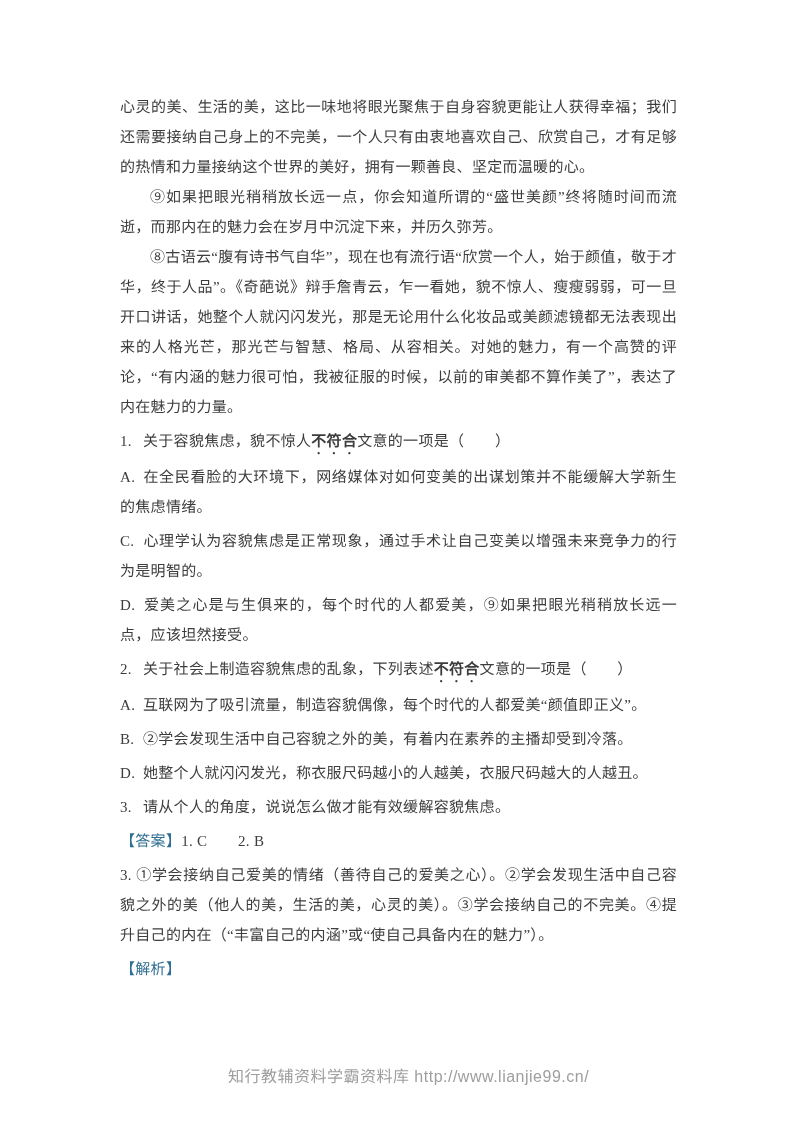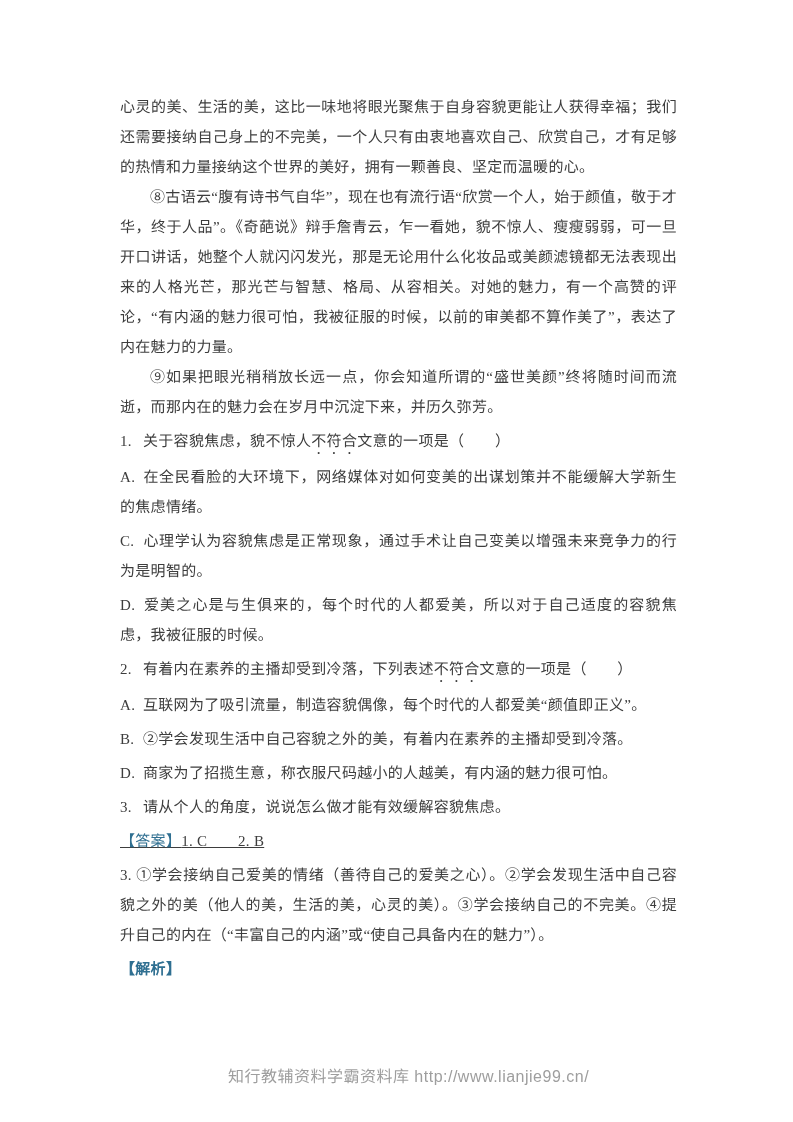--- a/index.html
+++ b/index.html
@@ -39,65 +39,64 @@
   }
   .prefix {
     display: inline-block;
     min-width: 23px;
   }
   .emph {
     -webkit-text-emphasis: filled dot;
     -webkit-text-emphasis-position: under left;
     text-emphasis: filled dot;
     text-emphasis-position: under left;
+    font-weight: bold;
   }
   .answer-line {
     margin-top: 8px;
-    text-decoration: underline;
   }
   .label-blue {
     color: #2f6f91;
   }
   .analysis-line {
     margin-top: 8px;
-    font-weight: bold;
   }
   .footer {
     position: absolute;
     left: 0;
     right: 16px;
     top: 1063px;
     text-align: center;
     font-family: "Liberation Sans", "DejaVu Sans", sans-serif;
     font-size: 16px;
     color: #9e9e9e;
     letter-spacing: 0.5px;
   }
 </style>
 </head>
 <body>
 
 <div class="page">
   <div class="content">
 
     <p class="body">心灵的美、生活的美，这比一味地将眼光聚焦于自身容貌更能让人获得幸福；我们还需要接纳自己身上的不完美，一个人只有由衷地喜欢自己、欣赏自己，才有足够的热情和力量接纳这个世界的美好，拥有一颗善良、坚定而温暖的心。</p>
+    <p class="body indent">⑨如果把眼光稍稍放长远一点，你会知道所谓的“盛世美颜”终将随时间而流逝，而那内在的魅力会在岁月中沉淀下来，并历久弥芳。</p>
     <p class="body indent">⑧古语云“腹有诗书气自华”，现在也有流行语“欣赏一个人，始于颜值，敬于才华，终于人品”。《奇葩说》辩手詹青云，乍一看她，貌不惊人、瘦瘦弱弱，可一旦开口讲话，她整个人就闪闪发光，那是无论用什么化妆品或美颜滤镜都无法表现出来的人格光芒，那光芒与智慧、格局、从容相关。对她的魅力，有一个高赞的评论，“有内涵的魅力很可怕，我被征服的时候，以前的审美都不算作美了”，表达了内在魅力的力量。</p>
-    <p class="body indent">⑨如果把眼光稍稍放长远一点，你会知道所谓的“盛世美颜”终将随时间而流逝，而那内在的魅力会在岁月中沉淀下来，并历久弥芳。</p>
 
     <p class="body item"><span class="prefix">1.</span><span>关于容貌焦虑，貌不惊人</span><span class="emph">不符合</span><span>文意的一项是（　　）</span></p>
 
     <p class="body item"><span class="prefix">A.</span><span>在全民看脸的大环境下，网络媒体对如何变美的出谋划策并不能缓解大学新生的焦虑情绪。</span></p>
     <p class="body item"><span class="prefix">C.</span><span>心理学认为容貌焦虑是正常现象，通过手术让自己变美以增强未来竞争力的行为是明智的。</span></p>
-    <p class="body item"><span class="prefix">D.</span><span>爱美之心是与生俱来的，每个时代的人都爱美，所以对于自己适度的容貌焦虑，我被征服的时候。</span></p>
+    <p class="body item"><span class="prefix">D.</span><span>爱美之心是与生俱来的，每个时代的人都爱美，⑨如果把眼光稍稍放长远一点，应该坦然接受。</span></p>
 
-    <p class="body item"><span class="prefix">2.</span><span>有着内在素养的主播却受到冷落，下列表述</span><span class="emph">不符合</span><span>文意的一项是（　　）</span></p>
+    <p class="body item"><span class="prefix">2.</span><span>关于社会上制造容貌焦虑的乱象，下列表述</span><span class="emph">不符合</span><span>文意的一项是（　　）</span></p>
 
     <p class="body item"><span class="prefix">A.</span><span>互联网为了吸引流量，制造容貌偶像，每个时代的人都爱美“颜值即正义”。</span></p>
     <p class="body item"><span class="prefix">B.</span><span>②学会发现生活中自己容貌之外的美，有着内在素养的主播却受到冷落。</span></p>
-    <p class="body item"><span class="prefix">D.</span><span>商家为了招揽生意，称衣服尺码越小的人越美，有内涵的魅力很可怕。</span></p>
+    <p class="body item"><span class="prefix">D.</span><span>她整个人就闪闪发光，称衣服尺码越小的人越美，衣服尺码越大的人越丑。</span></p>
 
     <p class="body item"><span class="prefix">3.</span><span>请从个人的角度，说说怎么做才能有效缓解容貌焦虑。</span></p>
 
     <p class="body item answer-line"><span class="label-blue">【答案】</span><span>1. C　　2. B</span></p>
 
     <p class="body item">3. ①学会接纳自己爱美的情绪（善待自己的爱美之心）。②学会发现生活中自己容貌之外的美（他人的美，生活的美，心灵的美）。③学会接纳自己的不完美。④提升自己的内在（“丰富自己的内涵”或“使自己具备内在的魅力”）。</p>
 
     <p class="body item analysis-line"><span class="label-blue">【解析】</span></p>
 
   </div>

